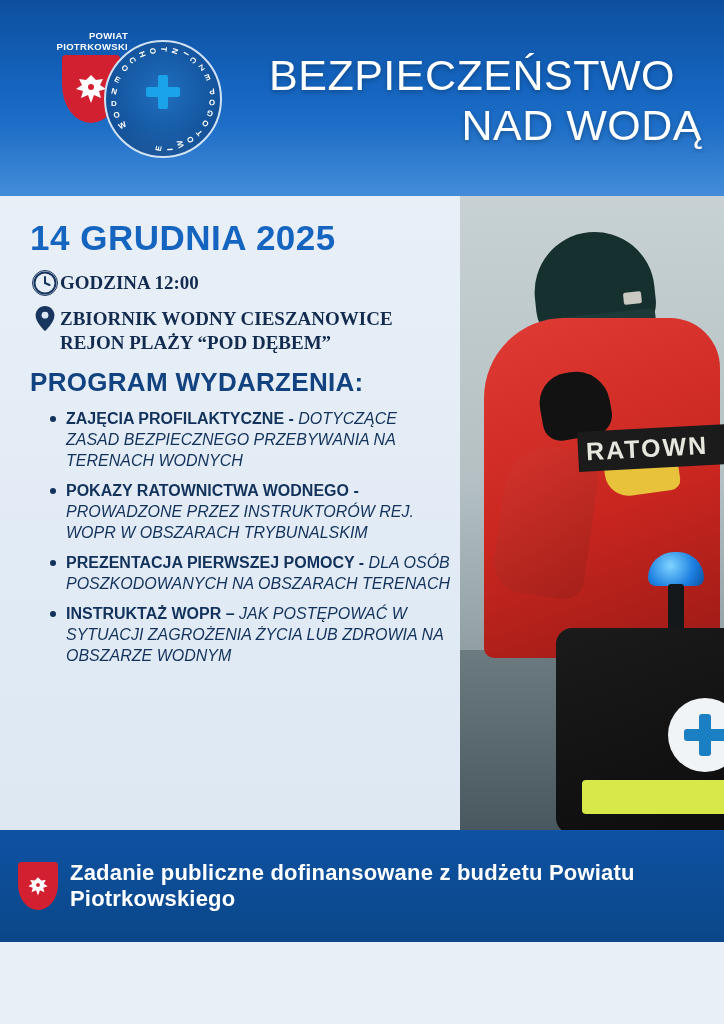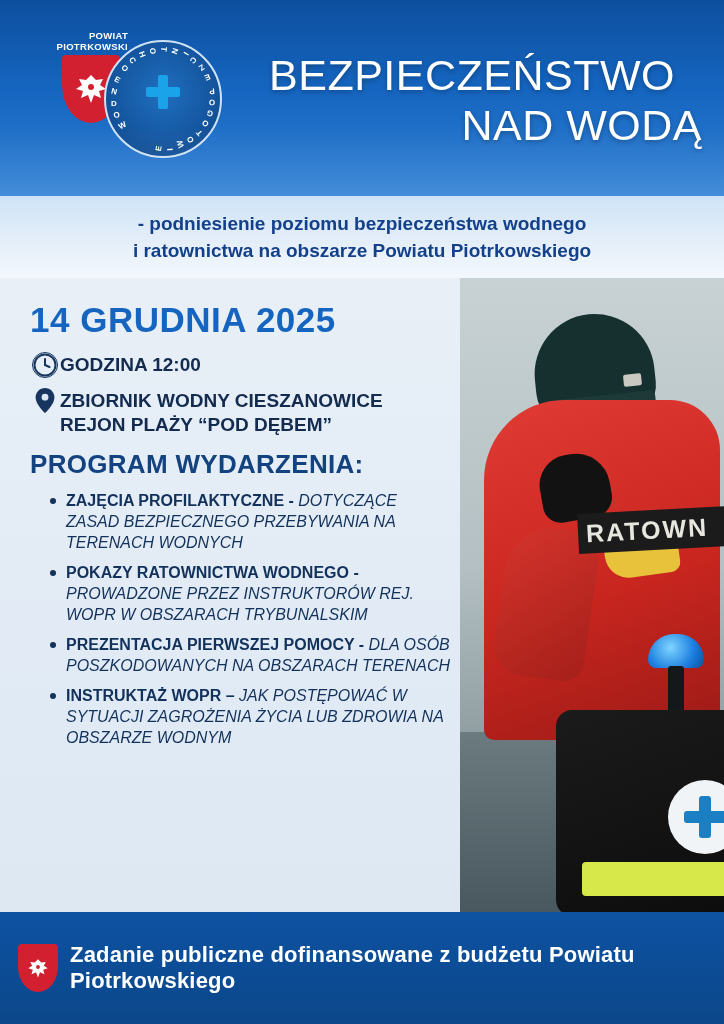--- a/index.html
+++ b/index.html
@@ -164,20 +164,21 @@
     color: #1565c0;
     font-size: 35px;
     font-weight: bold;
     letter-spacing: 0.5px;
     margin: 8px 0 10px 8px;
   }
   .info-row {
     display: flex;
     align-items: flex-start;
     margin: 0 0 6px 8px;
+    font-family: Liberation Serif, serif;
   }
   .info-icon {
     flex: 0 0 30px;
     height: 30px;
     color: #1b3f74;
     display: flex;
     align-items: center;
     justify-content: center;
   }
   .info-text {
@@ -474,26 +475,20 @@
       <div class="wopr-cross"></div>
 
     </div>
 
     <div class="title-block">
       <div class="title-line">BEZPIECZEŃSTWO</div>
       <div class="title-line second">NAD WODĄ</div>
     </div>
   </div>
 
-  <div class="subtitle-band">
-    <div class="subtitle">
-      <div>- podniesienie poziomu bezpieczeństwa wodnego</div>
-      <div>i ratownictwa na obszarze Powiatu Piotrkowskiego</div>
-    </div>
-  </div>
 
   <div class="main">
 
     <div class="content">
       <div class="date">14 GRUDNIA 2025</div>
 
       <div class="info-row">
         <div class="info-icon">
           <svg width="26" height="26" viewBox="0 0 26 26" aria-hidden="true">
             <circle cx="13" cy="13" r="10.5" fill="none" stroke="#17355f" stroke-width="2"></circle>

